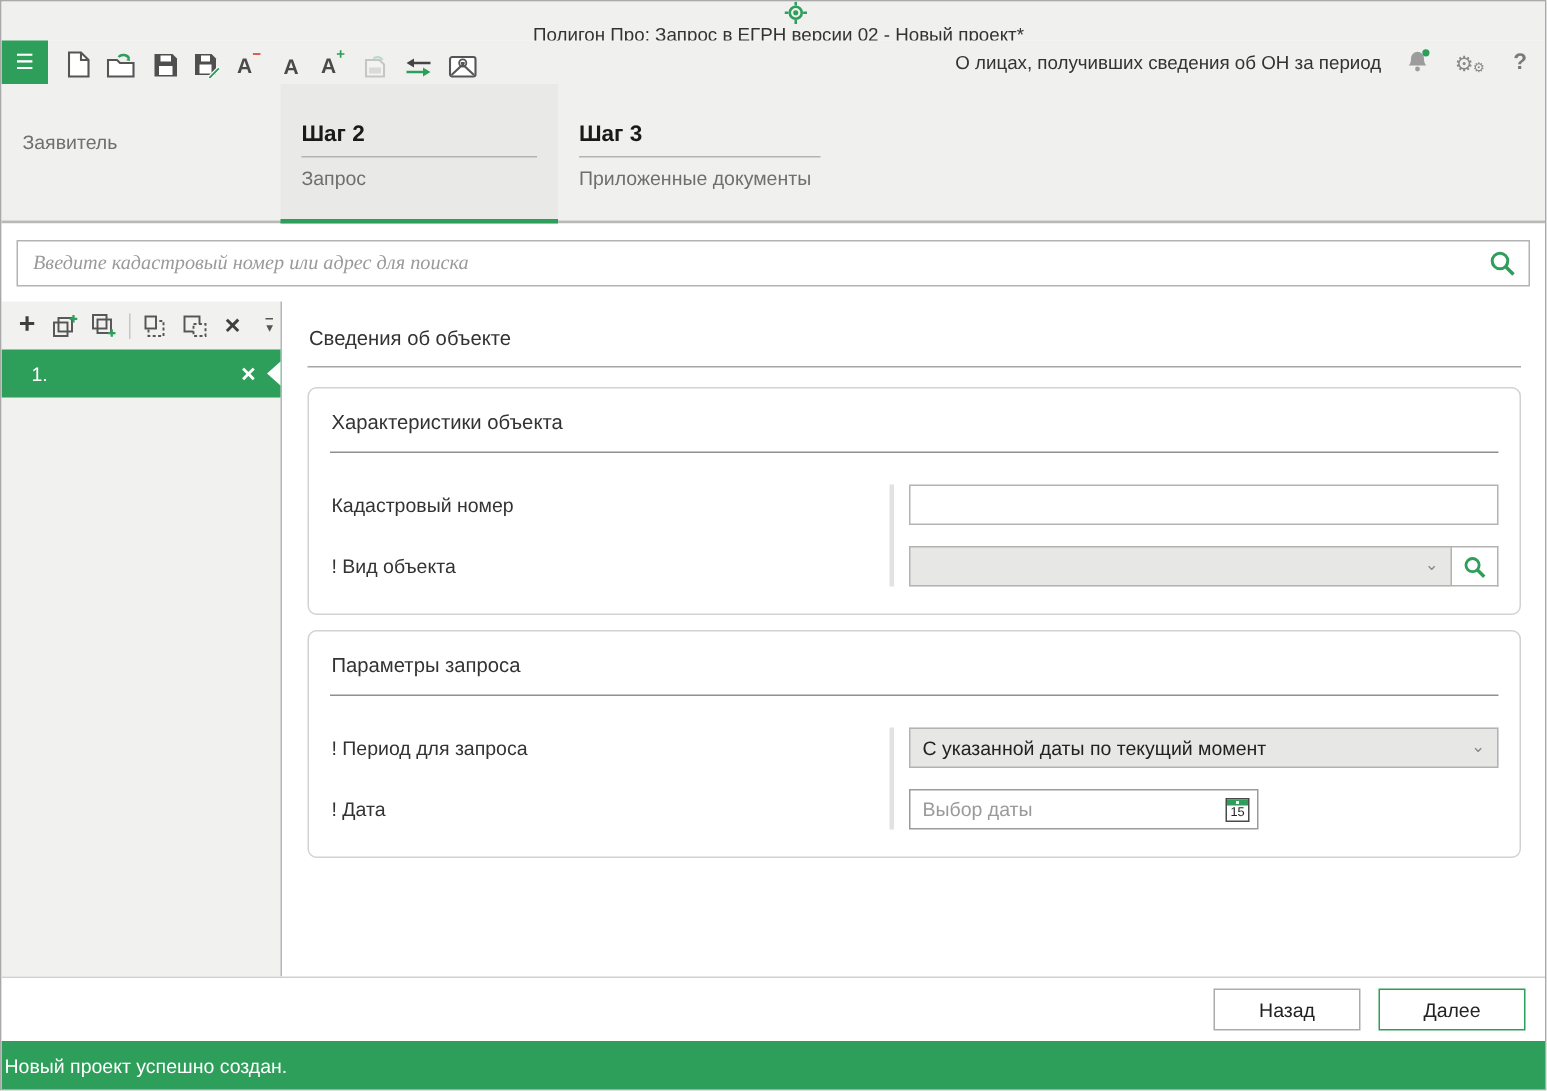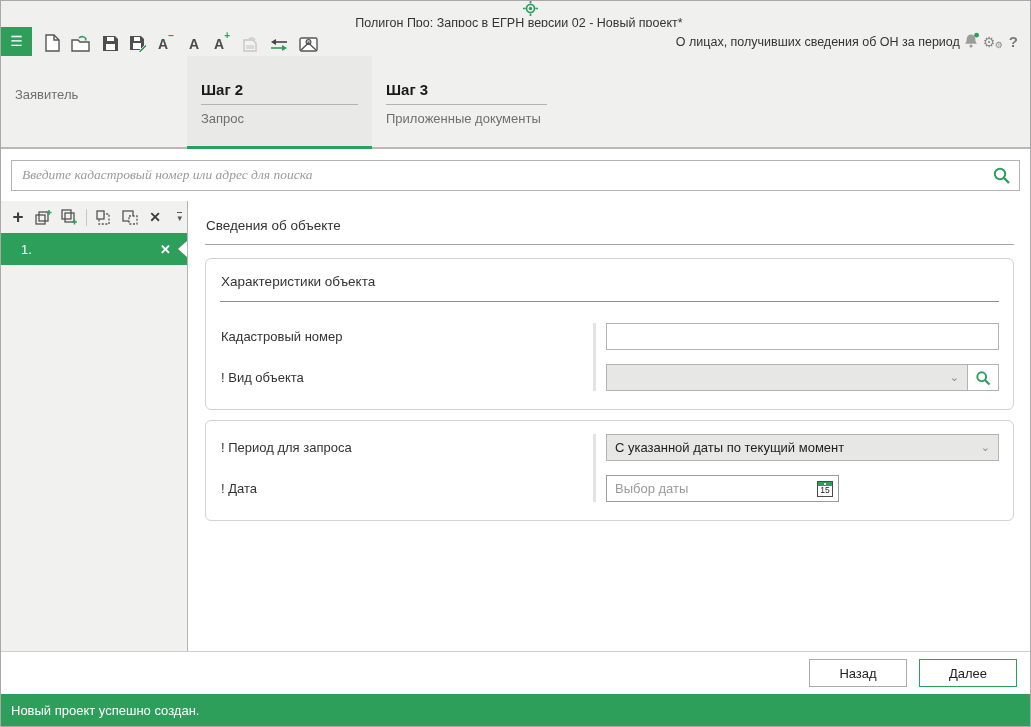--- a/index.html
+++ b/index.html
@@ -22,21 +22,21 @@
   .toolbar { position:absolute; top:26px; left:0; right:0; height:29px; background:#f0f0ef;
              display:flex; align-items:center; }
   .menu-btn { width:31px; height:29px; background:#2E9E5B; color:#fff; border:none;
               font-size:14px; line-height:29px; }
   .tb-icons { display:flex; align-items:center; gap:10px; margin-left:11px; }
   .tb-icon { height:20px; min-width:18px; display:flex; align-items:flex-end; justify-content:center;
              color:#444; position:relative; }
   .Aicn { font-size:14px; font-weight:bold; color:#4a4a4a; line-height:16px; }
   .Aicn sup { font-size:10px; font-weight:bold; position:relative; top:-4px; }
   .sup-red { color:#d0452f; } .sup-green { color:#2E9E5B; }
-  .toolbar-right { margin-left:auto; display:flex; align-items:center; gap:3px; padding-right:9px;
+  .toolbar-right { margin-left:auto; display:flex; align-items:center; gap:16px; padding-right:9px;
                    font-size:12.5px; color:#333; }
   .gear-wrap { position:relative; color:#8a8a8a; font-size:14px; line-height:14px; width:20px; }
   .gear-small { position:absolute; font-size:9px; right:0; bottom:-3px; color:#8a8a8a; }
   .help-icn { color:#7a7a7a; font-size:15px; font-weight:bold; padding:0 3px; }
 
   
   .tabs { position:absolute; top:55px; left:0; right:0; height:91px; background:#f0f0ef; display:flex; }
   .tabs-divider { position:absolute; top:146px; left:0; right:0; height:2px; background:#b9b9b8; }
   .tab { padding:25px 14px 0 14px; height:91px; position:relative; }
   .tab-1 { width:186px; } .tab-2 { width:185px; } .tab-3 { width:189px; }
@@ -107,21 +107,21 @@
 
   
   .footerbar { position:absolute; left:0; right:0; bottom:32px; height:43px; background:#fff;
                border-top:1px solid #cfcfcf; display:flex; align-items:center; justify-content:flex-end;
                gap:12px; padding-right:13px; }
   .btn { width:98px; height:28px; background:#fff; font-size:13px; color:#222; font-family:inherit;
          display:flex; align-items:center; justify-content:center; }
   .btn-back { border:1px solid #ababab; }
   .btn-next { border:1px solid #2E9E5B; }
   .statusbar { position:absolute; left:0; right:0; bottom:0; height:32px; background:#2E9E5B;
-               color:#fff; display:flex; align-items:center; padding-left:10px; font-size:13px; }
+               color:#fff; display:flex; align-items:center; padding-left:2px; font-size:13px; }
 </style>
 </head>
 <body>
 
 <div class="window">
 
   <div class="titlebar">
     <span class="app-logo">
       <svg width="15" height="15" viewBox="0 0 15 15">
         <circle cx="7.5" cy="7.5" r="4" fill="none" stroke="#2E9E5B" stroke-width="1.7"></circle>
@@ -315,20 +315,21 @@
                     <circle cx="6.7" cy="6.7" r="4.4" fill="none" stroke="#2E9E5B" stroke-width="1.9"></circle>
                     <path d="M10 10 L14.5 14.5" stroke="#2E9E5B" stroke-width="2.2"></path>
                   </svg>
               </button>
             </div>
           </div>
         </div>
       </div>
 
       <div class="groupbox">
+        <div class="gb-title">Параметры запроса</div>
         <div class="rows">
           <div class="vbar"></div>
           <div class="frow">
             <div class="flabel">! Период для запроса</div>
             <div class="fctrl">
               <div class="combo">
                 <span>С указанной даты по текущий момент</span>
                 <span class="chev">⌄</span>
               </div>
             </div>

